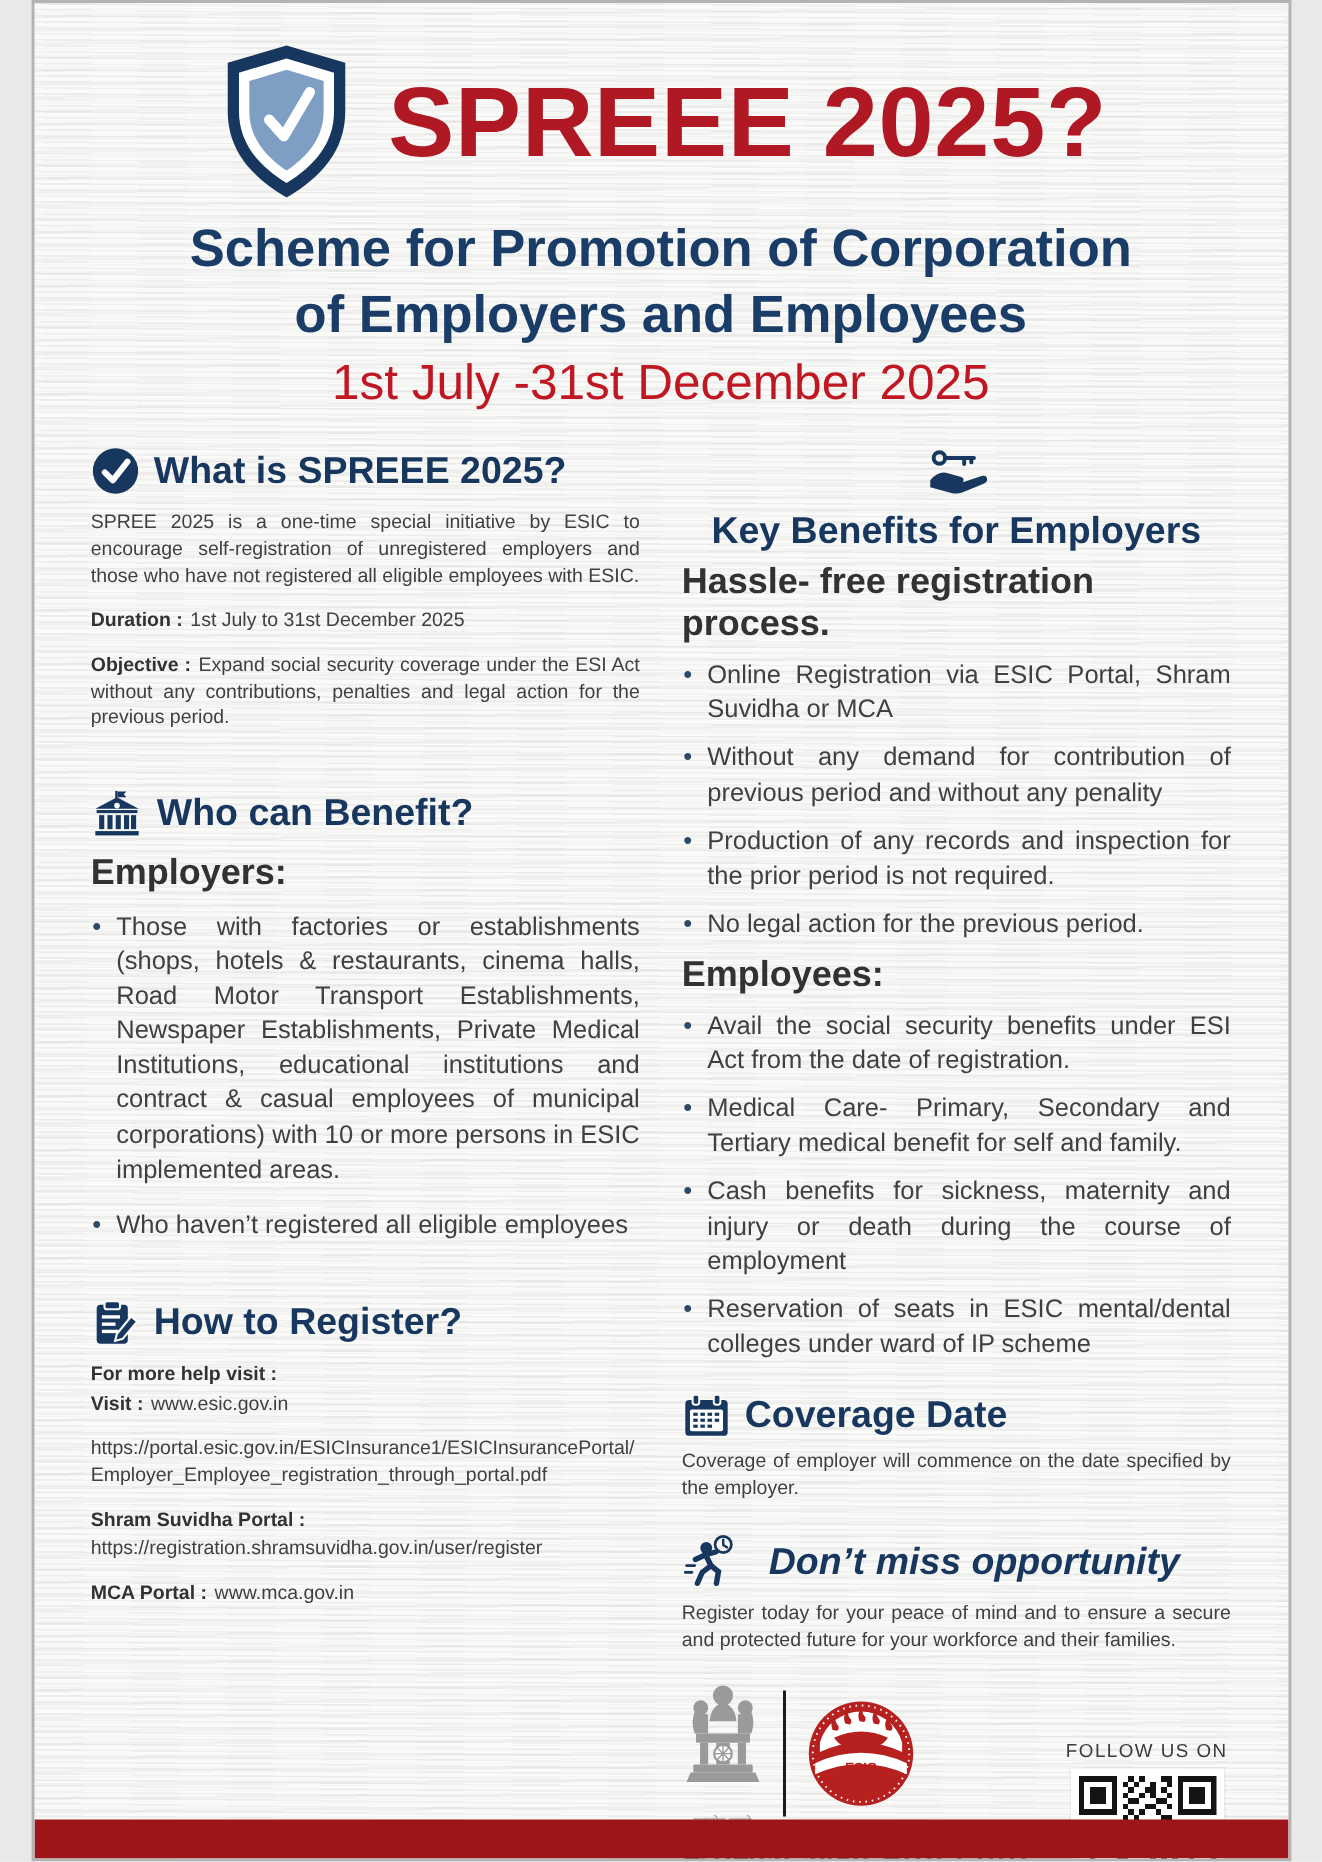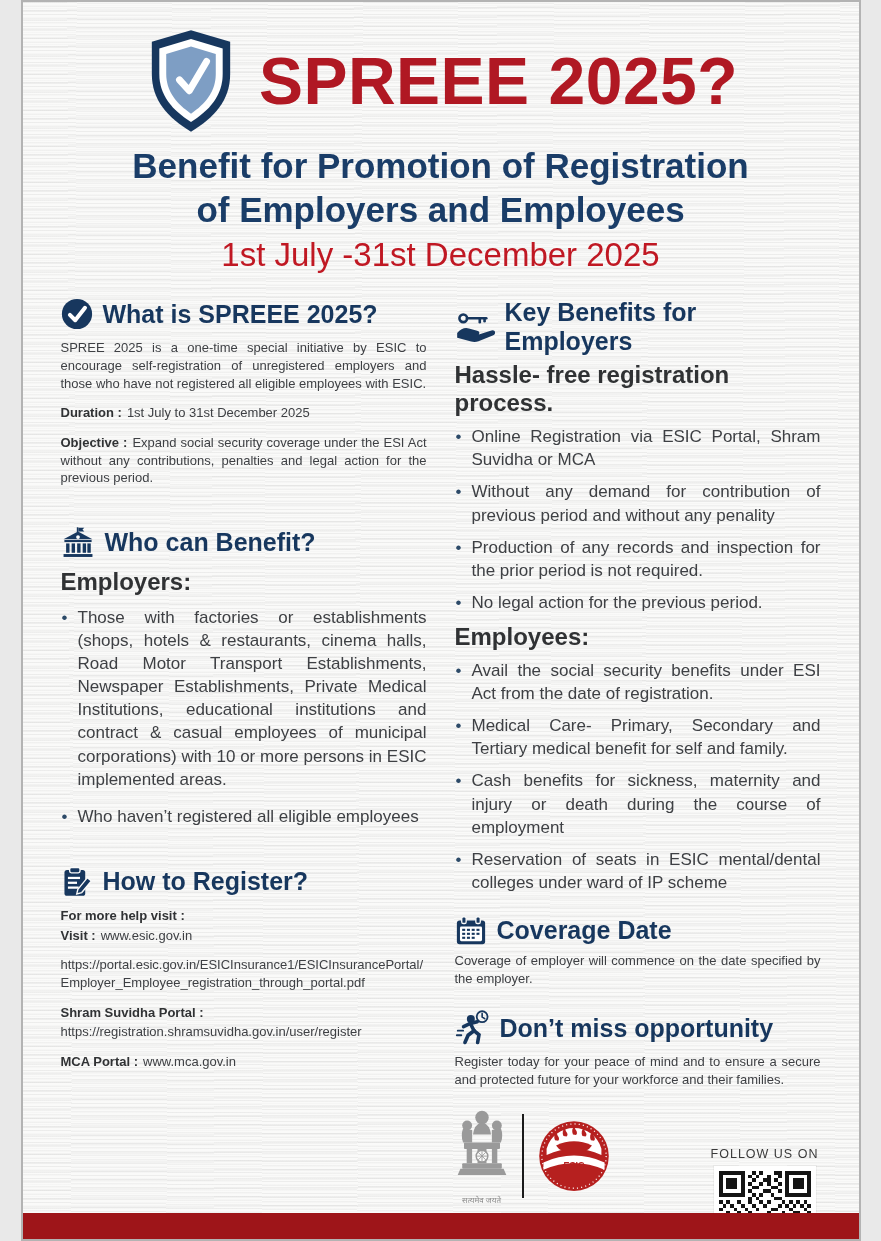--- a/index.html
+++ b/index.html
@@ -98,21 +98,21 @@
         <svg width="96" height="106" viewBox="0 0 80 92">
           <path d="M40 2 L74 12 V40 C74 63 60 78 40 90 C20 78 6 63 6 40 V12 Z" fill="#17375e"></path>
           <path d="M40 9.5 L67.5 17.8 V40 C67.5 58.7 56 71.6 40 81.6 C24 71.6 12.5 58.7 12.5 40 V17.8 Z" fill="#ffffff"></path>
           <path d="M40 16 L61.5 22.6 V40 C61.5 55.2 52.3 66 40 74.4 C27.7 66 18.5 55.2 18.5 40 V22.6 Z" fill="#7e9ec4"></path>
           <path d="M30 45 l8.5 9.5 L53.5 29" stroke="#ffffff" stroke-width="6" fill="none" stroke-linecap="round" stroke-linejoin="round"></path>
         </svg>
       </span>
       <h1 class="main-title">SPREEE 2025?</h1>
     </div>
     <div class="subtitle">
-      <div>Benefit for Promotion of Registration</div>
+      <div>Scheme for Promotion of Corporation</div>
       <div>of Employers and Employees</div>
     </div>
     <div class="date-range">1st July -31st December 2025</div>
   </div>
 
   <div class="columns">
 
     <div class="col-left">
 
       <div class="sec">
@@ -187,21 +187,21 @@
         <p class="body-text url" style="text-align:left;">https://registration.shramsuvidha.gov.in/user/register</p>
         <p class="body-text">
           <span class="lbl">MCA Portal :</span><span class="url">www.mca.gov.in</span>
         </p>
       </div>
     </div>
 
     <div class="col-right">
 
       <div class="sec" style="margin-bottom:22px;">
-        <div class="sec-head" style="margin-bottom:5px;">
+        <div class="sec-head" style="margin-bottom:5px;flex-direction:column;">
           <span class="icon">
             <svg width="40" height="32" viewBox="0 0 46 35">
               <g fill="none" stroke="#17375e" stroke-width="3">
                 <circle cx="9.5" cy="7.5" r="4.4"></circle>
                 <path d="M14 7.5 H36" stroke-linecap="round"></path>
                 <path d="M28.5 7.5 v4.6" stroke-linecap="round"></path>
                 <path d="M34 7.5 v3.4" stroke-linecap="round"></path>
               </g>
               <path d="M2.5 24.5 q6.5 -7.5 13.5 -5.3 l9.5 2.7 q3.2 1 2.4 3.1 l-0.5 1.2 14.5 -4.8 q3.6 -1 4.2 1.9 q0.5 2.8 -2.7 4 L27 34 q-4.2 1.5 -8.4 0.3 L2.5 30 z" fill="#17375e"></path>
             </svg>
@@ -246,21 +246,21 @@
                   <rect x="18.8" y="23.5" width="3.4" height="2.4"></rect>
               </g>
             </svg>
           </span>
           <span>Coverage Date</span>
         </div>
         <p class="body-text">Coverage of employer will commence on the date specified by the employer.</p>
       </div>
 
       <div class="sec" style="margin-bottom:16px;">
-        <div class="sec-head" style="gap:7px; margin-bottom:6px;">
+        <div class="sec-head" style="gap:20px; margin-bottom:6px;font-style:italic;">
           <span class="icon">
             <svg width="38" height="38" viewBox="0 0 42 42">
               <circle cx="30" cy="8.5" r="6" fill="none" stroke="#17375e" stroke-width="2"></circle>
               <path d="M30 5 V8.8 l2.8 1.8" stroke="#17375e" stroke-width="1.8" fill="none" stroke-linecap="round"></path>
               <circle cx="17.5" cy="11" r="4.4" fill="#17375e"></circle>
               <g stroke="#17375e" stroke-width="4" stroke-linecap="round" fill="none">
                 <path d="M17 16 L21 24"></path>
                 <path d="M21 24 L14.5 29 L11 37"></path>
                 <path d="M21 24 L26.5 28.5 L25 37"></path>
                 <path d="M17 16 L9.5 19.5"></path>

